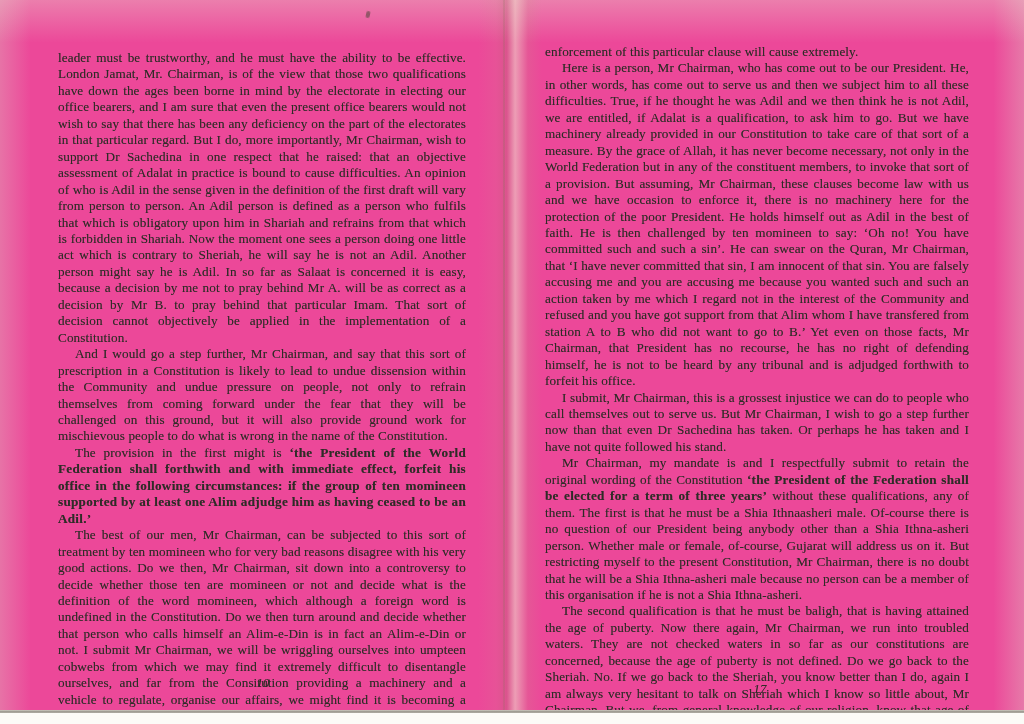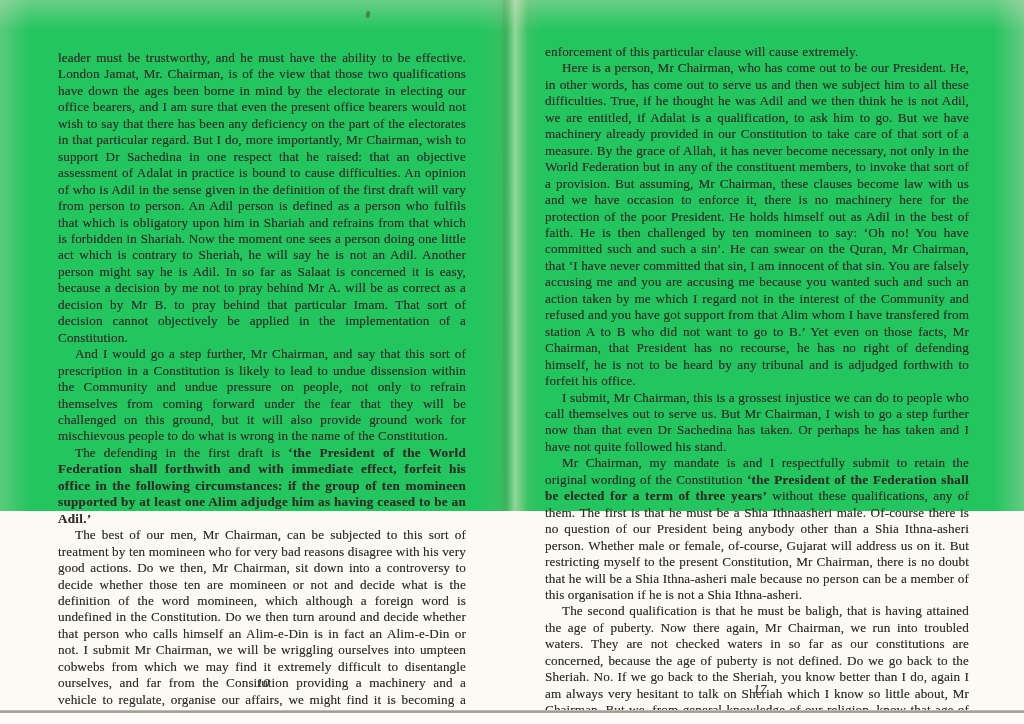--- a/index.html
+++ b/index.html
@@ -2,22 +2,22 @@
 <html><head>
 <meta charset="utf-8">
 <style>
   html,body{margin:0;padding:0;}
   body{
     width:1024px;height:724px;overflow:hidden;position:relative;
     background:#fbfaf5;
     font-family:"Liberation Serif","DejaVu Serif",serif;
   }
   .spread{
-    position:absolute;left:0;top:0;width:1024px;height:511px;
-    background:#22c55e;
+    position:absolute;left:0;top:0;width:1024px;height:712px;
+    background:#ec4899;
   }
   
   .spread::before{
     content:"";position:absolute;inset:0;
     background:
       linear-gradient(180deg, rgba(235,228,210,0.35) 0%, rgba(255,255,255,0) 6%),
       linear-gradient(90deg, rgba(220,214,198,0.30) 0%, rgba(255,255,255,0) 3%, rgba(255,255,255,0) 97%, rgba(220,214,198,0.35) 100%);
     pointer-events:none;
   }
   .gutter{
@@ -74,21 +74,21 @@
 <body>
 
 <div class="spread">
   <div class="gutter"></div>
   <div class="gutter-crease"></div>
   <div class="scan-speck"></div>
 
   <div class="page-text page-text-left">
       <p class="para"><span class="seg">leader must be trustworthy, and he must have the ability to be effective. London Jamat, Mr. Chairman, is of the view that those two qualifications have down the ages been borne in mind by the electorate in electing our office bearers, and I am sure that even the present office bearers would not wish to say that there has been any deficiency on the part of the electorates in that particular regard. But I do, more importantly, Mr Chairman, wish to support Dr Sachedina in one respect that he raised: that an objective assessment of Adalat in practice is bound to cause difficulties. An opinion of who is Adil in the sense given in the definition of the first draft will vary from person to person. An Adil person is defined as a person who fulfils that which is obligatory upon him in Shariah and refrains from that which is forbidden in Shariah. Now the moment one sees a person doing one little act which is contrary to Sheriah, he will say he is not an Adil. Another person might say he is Adil. In so far as Salaat is concerned it is easy, because a decision by me not to pray behind Mr A. will be as correct as a decision by Mr B. to pray behind that particular Imam. That sort of decision cannot objectively be applied in the implementation of a Constitution.</span></p>
       <p class="para indent"><span class="seg">And I would go a step further, Mr Chairman, and say that this sort of prescription in a Constitution is likely to lead to undue dissension within the Community and undue pressure on people, not only to refrain themselves from coming forward under the fear that they will be challenged on this ground, but it will also provide ground work for mischievous people to do what is wrong in the name of the Constitution.</span></p>
-      <p class="para indent"><span class="seg">The defending in the first draft is </span><span class="seg bold">‘the President of the World Federation shall forthwith and with immediate effect, forfeit his office in the following circumstances: if the group of ten momineen supported by at least one Alim adjudge him as having ceased to be an Adil.’</span></p>
+      <p class="para indent"><span class="seg">The provision in the first might is </span><span class="seg bold">‘the President of the World Federation shall forthwith and with immediate effect, forfeit his office in the following circumstances: if the group of ten momineen supported by at least one Alim adjudge him as having ceased to be an Adil.’</span></p>
       <p class="para indent"><span class="seg">The best of our men, Mr Chairman, can be subjected to this sort of treatment by ten momineen who for very bad reasons disagree with his very good actions. Do we then, Mr Chairman, sit down into a controversy to decide whether those ten are momineen or not and decide what is the definition of the word momineen, which although a foreign word is undefined in the Constitution. Do we then turn around and decide whether that person who calls himself an Alim-e-Din is in fact an Alim-e-Din or not. I submit Mr Chairman, we will be wriggling ourselves into umpteen cobwebs from which we may find it extremely difficult to disentangle ourselves, and far from the Consitution providing a machinery and a vehicle to regulate, organise our affairs, we might find it is becoming a handicap to our progress.</span></p>
     </div>
   <div class="page-number page-number-left">10</div>
 
   <div class="page-text page-text-right">
       <p class="para"><span class="seg">enforcement of this particular clause will cause extremely.</span></p>
       <p class="para indent"><span class="seg">Here is a person, Mr Chairman, who has come out to be our President. He, in other words, has come out to serve us and then we subject him to all these difficulties. True, if he thought he was Adil and we then think he is not Adil, we are entitled, if Adalat is a qualification, to ask him to go. But we have machinery already provided in our Constitution to take care of that sort of a measure. By the grace of Allah, it has never become necessary, not only in the World Federation but in any of the constituent members, to invoke that sort of a provision. But assuming, Mr Chairman, these clauses become law with us and we have occasion to enforce it, there is no machinery here for the protection of the poor President. He holds himself out as Adil in the best of faith. He is then challenged by ten momineen to say: ‘Oh no! You have committed such and such a sin’. He can swear on the Quran, Mr Chairman, that ‘I have never committed that sin, I am innocent of that sin. You are falsely accusing me and you are accusing me because you wanted such and such an action taken by me which I regard not in the interest of the Community and refused and you have got support from that Alim whom I have transfered from station A to B who did not want to go to B.’ Yet even on those facts, Mr Chairman, that President has no recourse, he has no right of defending himself, he is not to be heard by any tribunal and is adjudged forthwith to forfeit his office.</span></p>
       <p class="para indent"><span class="seg">I submit, Mr Chairman, this is a grossest injustice we can do to people who call themselves out to serve us. But Mr Chairman, I wish to go a step further now than that even Dr Sachedina has taken. Or perhaps he has taken and I have not quite followed his stand.</span></p>
       <p class="para indent"><span class="seg">Mr Chairman, my mandate is and I respectfully submit to retain the original wording of the Constitution </span><span class="seg bold">‘the President of the Federation shall be elected for a term of three years’</span><span class="seg"> without these qualifications, any of them. The first is that he must be a Shia Ithnaasheri male. Of-course there is no question of our President being anybody other than a Shia Ithna-asheri person. Whether male or female, of-course, Gujarat will address us on it. But restricting myself to the present Constitution, Mr Chairman, there is no doubt that he will be a Shia Ithna-asheri male because no person can be a member of this organisation if he is not a Shia Ithna-asheri.</span></p>
       <p class="para indent"><span class="seg">The second qualification is that he must be baligh, that is having attained the age of puberty. Now there again, Mr Chairman, we run into troubled waters. They are not checked waters in so far as our constitutions are concerned, because the age of puberty is not defined. Do we go back to the Sheriah. No. If we go back to the Sheriah, you know better than I do, again I am always very hesitant to talk on Sheriah which I know so little about, Mr Chairman. But we, from general knowledge of our religion, know that age of puberty is not a prescribed definite age. There are certain symptoms and signs. It is unbecoming of me to address any further on those signs. But I submit I do not have to go</span></p>

